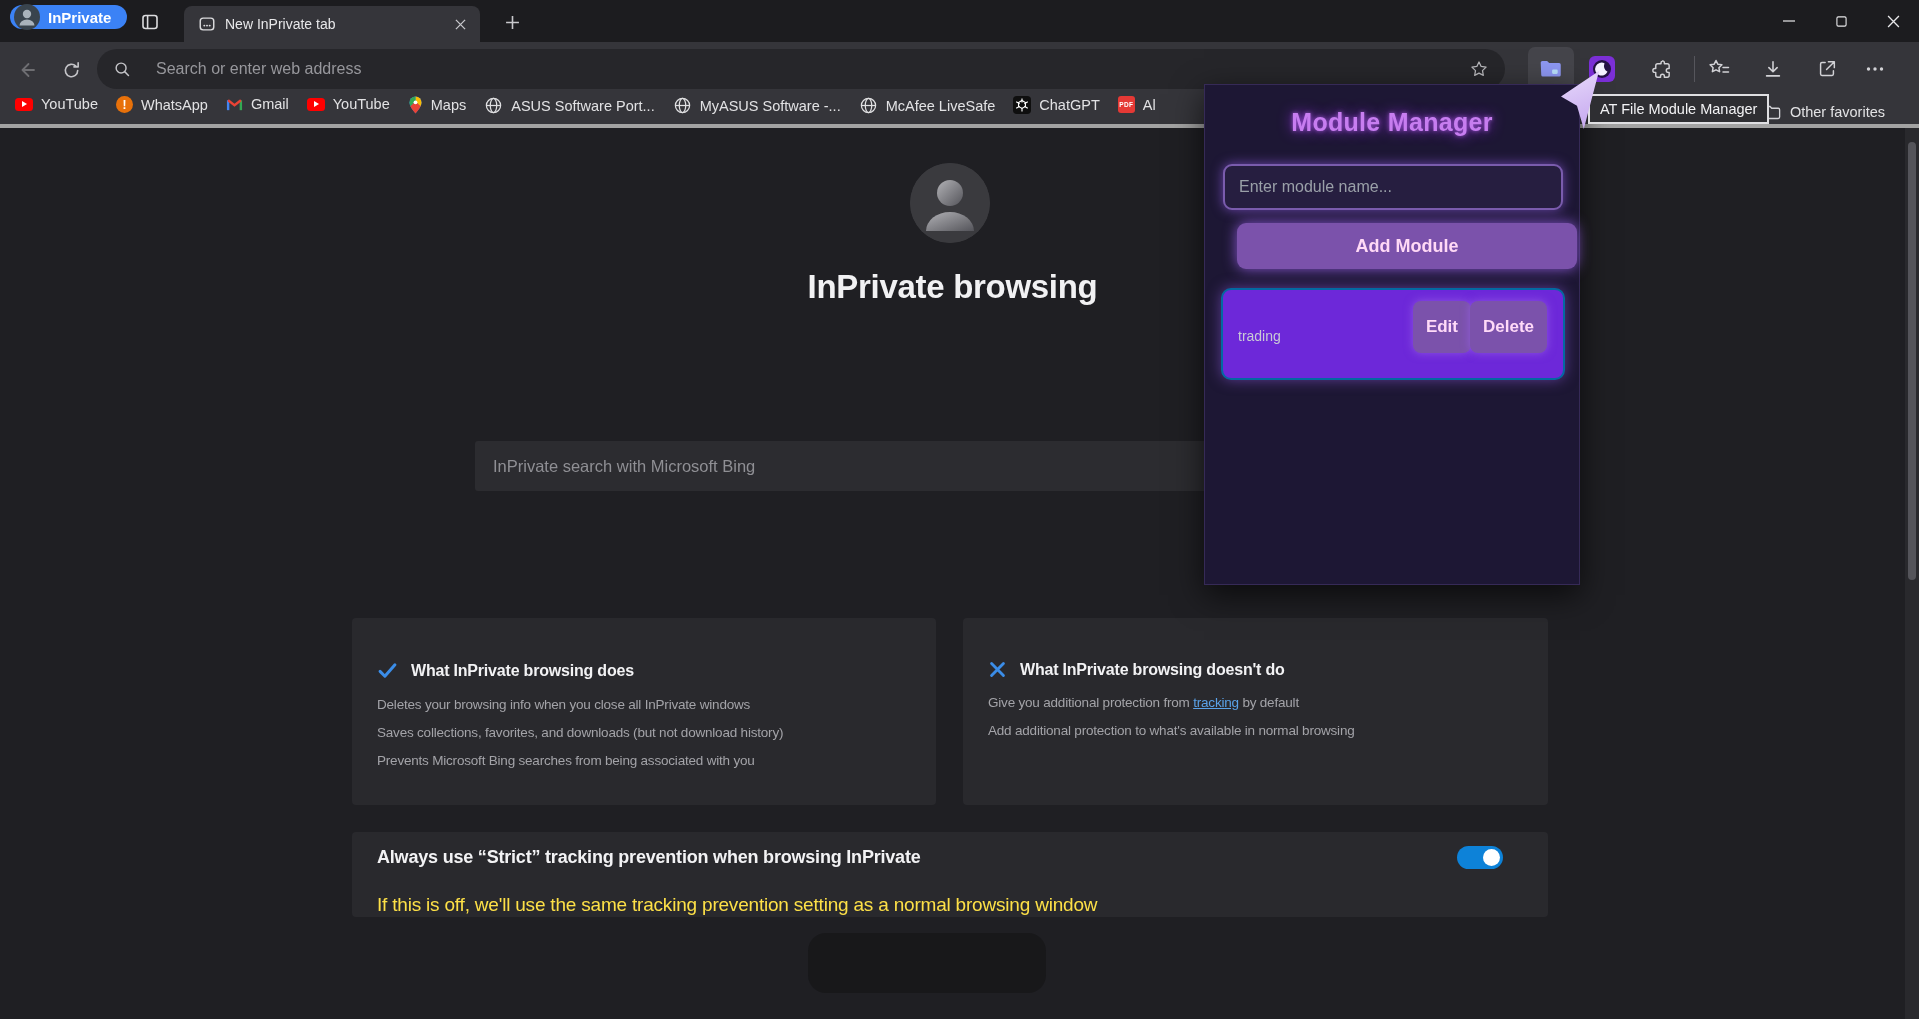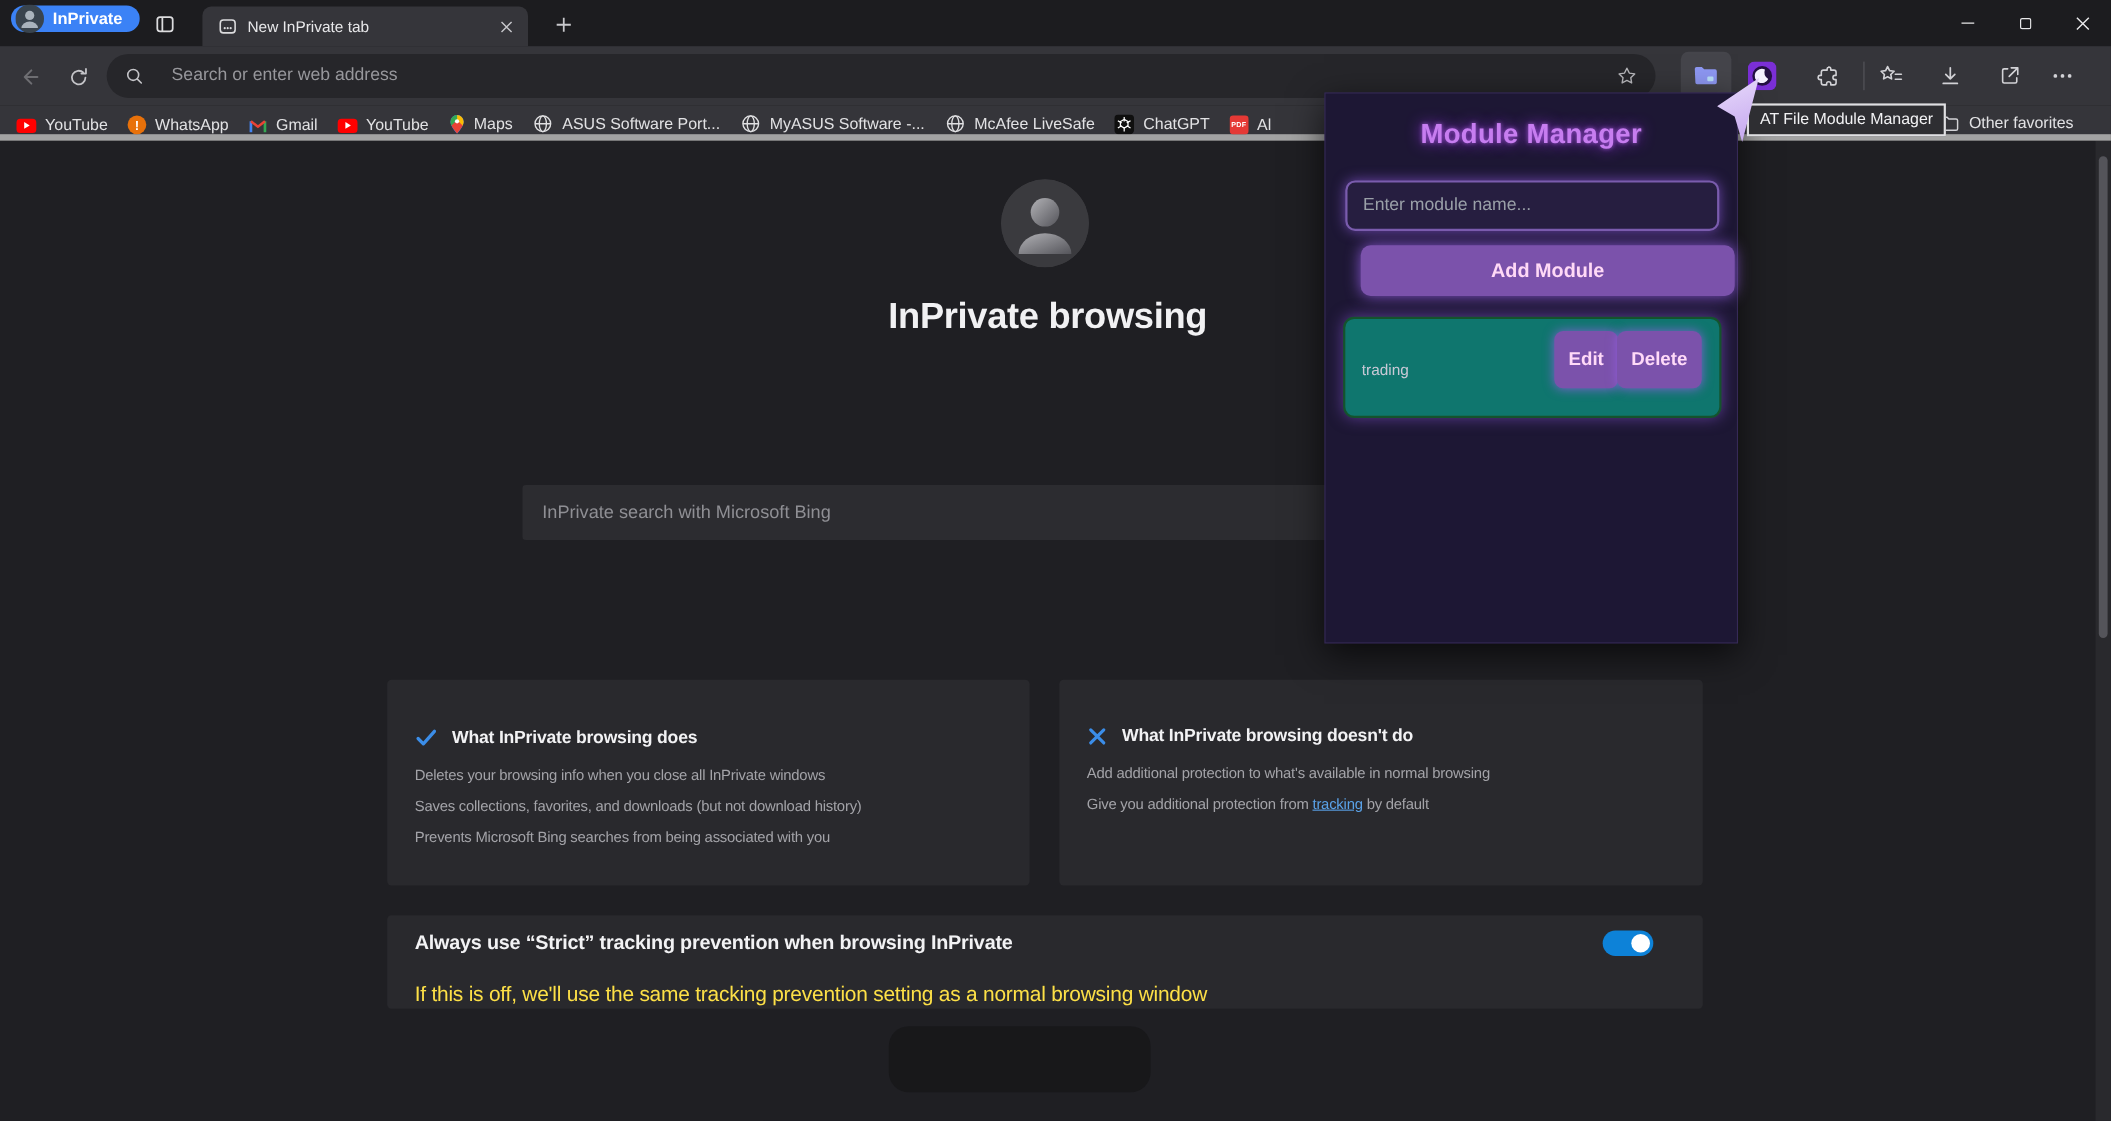--- a/index.html
+++ b/index.html
@@ -33,21 +33,21 @@
   .addr {
     position:absolute; left:97px; top:7px; width:1408px; height:40px; background:#26262a;
     border-radius:20px; display:flex; align-items:center; gap:25px; padding:0 16px;
   }
   .addr input { flex:1; background:transparent; border:none; outline:none; color:#d8d8da; font-size:16px; font-family:inherit; }
   .addr input::placeholder { color:#97979c; }
   .ext-highlight { position:absolute; left:1528px; top:5px; width:46px; height:44px; background:#45454b; border-radius:7px; display:flex; align-items:center; justify-content:center; }
   .tb-icon { position:absolute; top:14px; width:26px; height:26px; display:flex; align-items:center; justify-content:center; }
   .tb-divider { position:absolute; left:1694px; top:14px; width:1px; height:26px; background:#56565c; }
   
-  .bookmarks { position:absolute; top:96px; left:0; width:100%; height:32px; background:#35353a; display:flex; align-items:flex-end; gap:18px; padding-left:15px; border-bottom:6px solid #a3a3a3; }
+  .bookmarks { position:absolute; top:96px; left:0; width:100%; height:32px; background:#35353a; display:flex; align-items:flex-start; gap:18px; padding-left:15px; border-bottom:4px solid #a3a3a3; }
   .bm { display:flex; align-items:center; gap:8px; font-size:14.5px; color:#e2e2e4; white-space:nowrap; }
   .other-fav { position:absolute; right:34px; top:0; height:32px; display:flex; align-items:center; gap:8px; font-size:14.5px; color:#e2e2e4; }
   
   .fav-yt { width:18px; height:13px; background:#f00; border-radius:3.5px; position:relative; }
   .fav-yt::after { content:""; position:absolute; left:7px; top:3.5px; border-left:5px solid #fff; border-top:3px solid transparent; border-bottom:3px solid transparent; }
   .fav-alert { width:17px; height:17px; background:#e8710a; border-radius:50%; color:#fff; font-size:12px; font-weight:700; display:flex; align-items:center; justify-content:center; }
   .fav-pdf { width:17px; height:17px; background:#e53935; border-radius:3px; color:#fff; font-size:6.5px; font-weight:700; display:flex; align-items:center; justify-content:center; letter-spacing:.3px; }
   
   .page { position:absolute; top:128px; left:0; width:1905px; height:891px; background:#1f1f23; }
   .big-avatar { position:absolute; left:910px; top:35px; width:80px; height:80px; border-radius:50%; background:#3a3a3e; overflow:hidden; }
@@ -88,21 +88,21 @@
   }
   .module-input::placeholder { color:#9aa0a8; }
   .add-module-btn {
     position:absolute; left:32px; top:138px; width:340px; height:46px;
     background:#7b52ab; border:none; border-radius:9px; box-shadow:0 0 14px rgba(150,95,230,.85);
     color:#ffd9f6; font-size:18px; font-weight:700; font-family:inherit;
     display:flex; align-items:center; justify-content:center;
   }
   .module-item {
     position:absolute; left:16px; top:203px; width:344px; height:92px;
-    background:#0f766e; border:2px solid #14532d; border-radius:10px;
+    background:#6d28d9; border:2px solid #0369a1; border-radius:10px;
     box-shadow:0 0 14px rgba(140,90,220,.55);
   }
   .module-name { position:absolute; left:15px; top:38px; font-size:14px; color:#c9c9d6; }
   .mod-btn {
     position:absolute; top:11px; height:52px; padding:0 13px;
     background:#7b52ab; border:none; border-radius:8px; box-shadow:0 0 10px rgba(150,95,230,.8);
     color:#ffdaf8; font-size:17px; font-weight:700; font-family:inherit;
     display:flex; align-items:center; justify-content:center;
   }
   .mod-btn.edit { right:92px; } .mod-btn.del { right:16px; }
@@ -383,24 +383,24 @@
     <div class="card right">
       <div class="card-title-row">
         <span>
           <svg width="19" height="19" viewBox="0 0 24 24">
               <path d="M4.5 4.5l15 15M19.5 4.5l-15 15" fill="none" stroke="#3b8de8" stroke-width="3.6" stroke-linecap="round"></path>
             </svg>
         </span>
         <span class="card-title">What InPrivate browsing doesn't do</span>
       </div>
       <div class="card-lines">
-        <span>Add additional protection to what's available in normal browsing</span>
         <span>
           <span>Give you additional protection from </span><a href="#">tracking</a><span> by default</span>
         </span>
+        <span>Add additional protection to what's available in normal browsing</span>
       </div>
     </div>
 
     <div class="toggle-row">
       <div class="toggle-title">Always use “Strict” tracking prevention when browsing InPrivate</div>
       <div class="toggle-sub">If this is off, we'll use the same tracking prevention setting as a normal browsing window</div>
       <div class="toggle">
           <span class="knob"></span>
         </div>
     </div>

